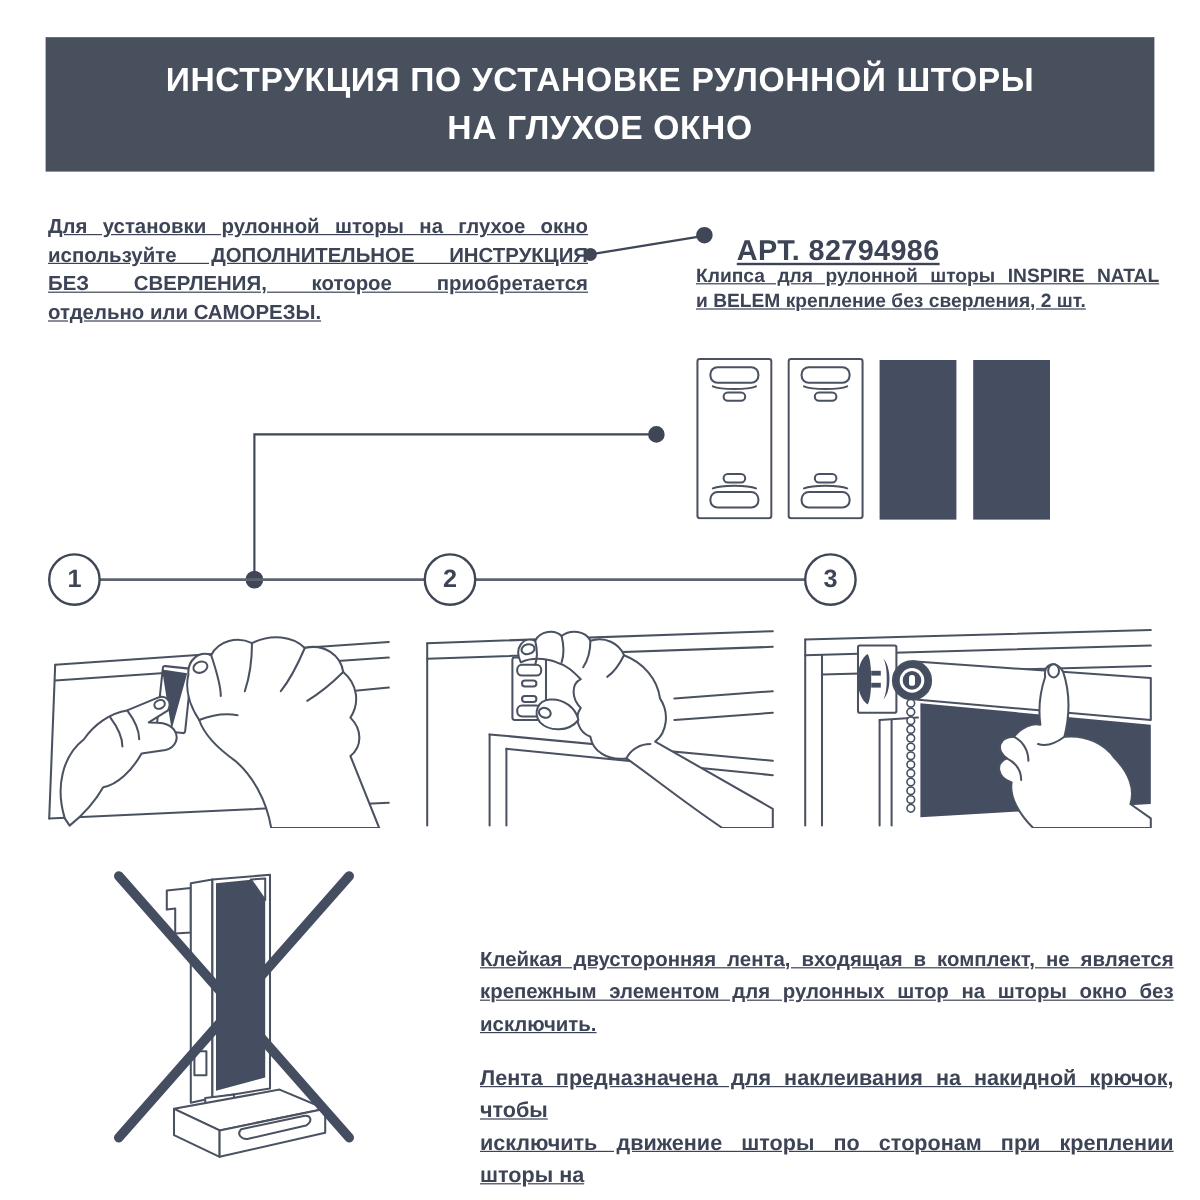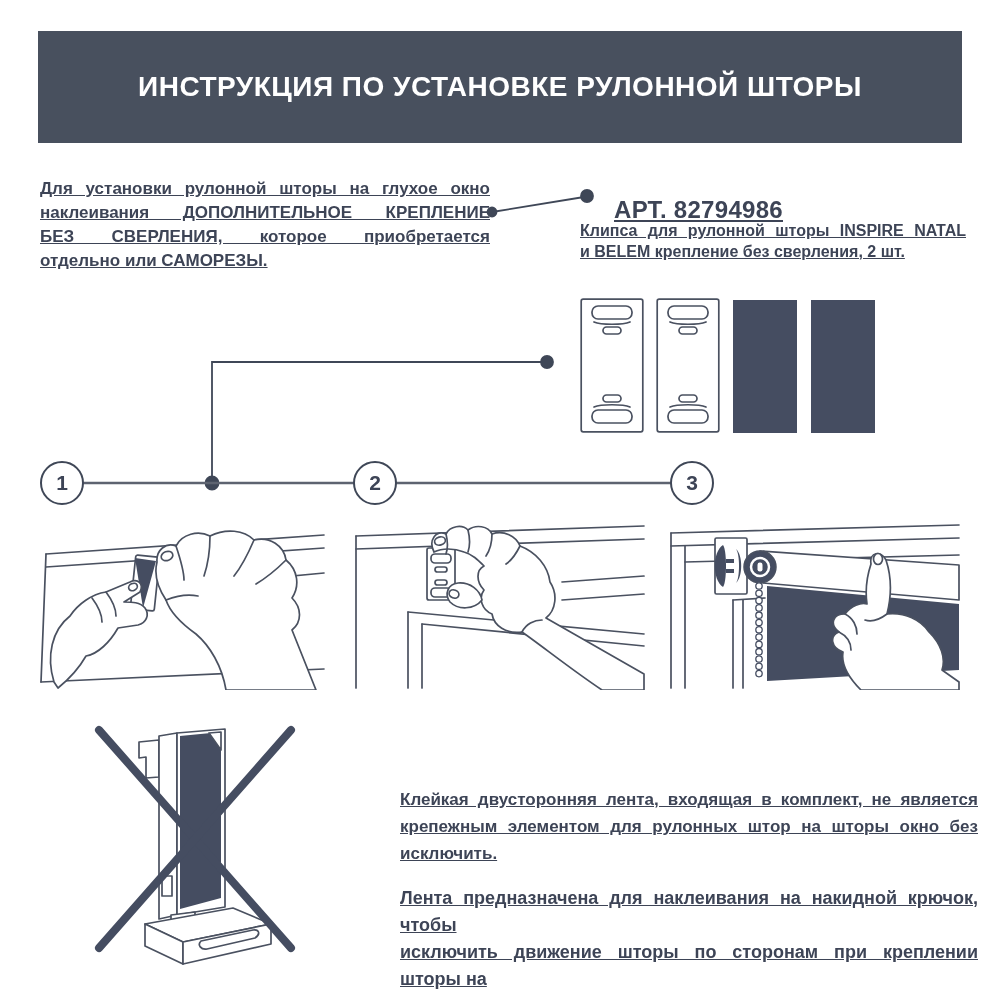--- a/index.html
+++ b/index.html
@@ -45,25 +45,26 @@
       <circle cx="587" cy="196" r="6"></circle>
       <polyline points="547,362 212,362 212,483" fill="none"></polyline>
       <circle cx="547" cy="362" r="6"></circle>
       <circle cx="212" cy="483" r="6.5"></circle>
     </g>
     <line x1="62" y1="483" x2="692" y2="483" stroke="#5d6370" stroke-width="2.4"></line>
   </svg>
 
   <header class="abs banner">
     <div>ИНСТРУКЦИЯ ПО УСТАНОВКЕ РУЛОННОЙ ШТОРЫ</div>
+    <div>НА ГЛУХОЕ ОКНО</div>
   </header>
 
   <div class="abs txt intro jblock">
     <div>Для установки рулонной шторы на глухое окно</div>
-    <div>наклеивания ДОПОЛНИТЕЛЬНОЕ КРЕПЛЕНИЕ</div>
+    <div>используйте ДОПОЛНИТЕЛЬНОЕ ИНСТРУКЦИЯ</div>
     <div>БЕЗ СВЕРЛЕНИЯ, которое приобретается</div>
     <div>отдельно или САМОРЕЗЫ.</div>
   </div>
 
   <div class="abs txt artnum">АРТ. 82794986</div>
   <div class="abs txt desc jblock">
     <div class="jline">Клипса для рулонной шторы INSPIRE NATAL</div>
     <div class="jline">и BELEM крепление без сверления, 2 шт.</div>
   </div>
 

